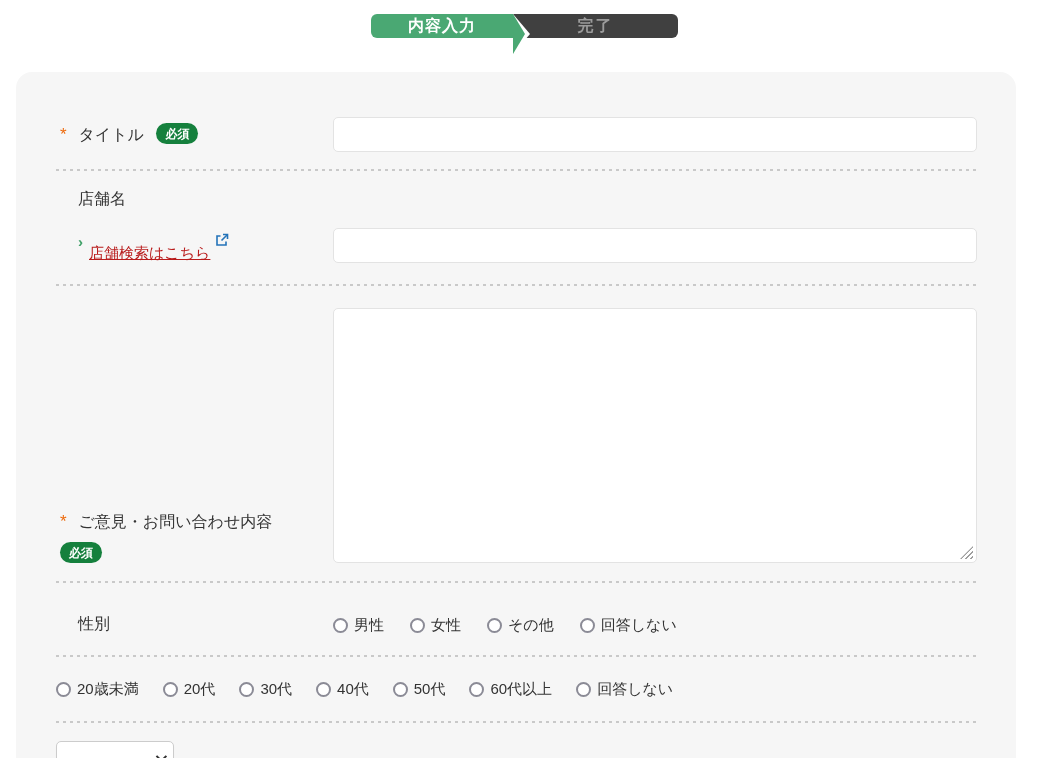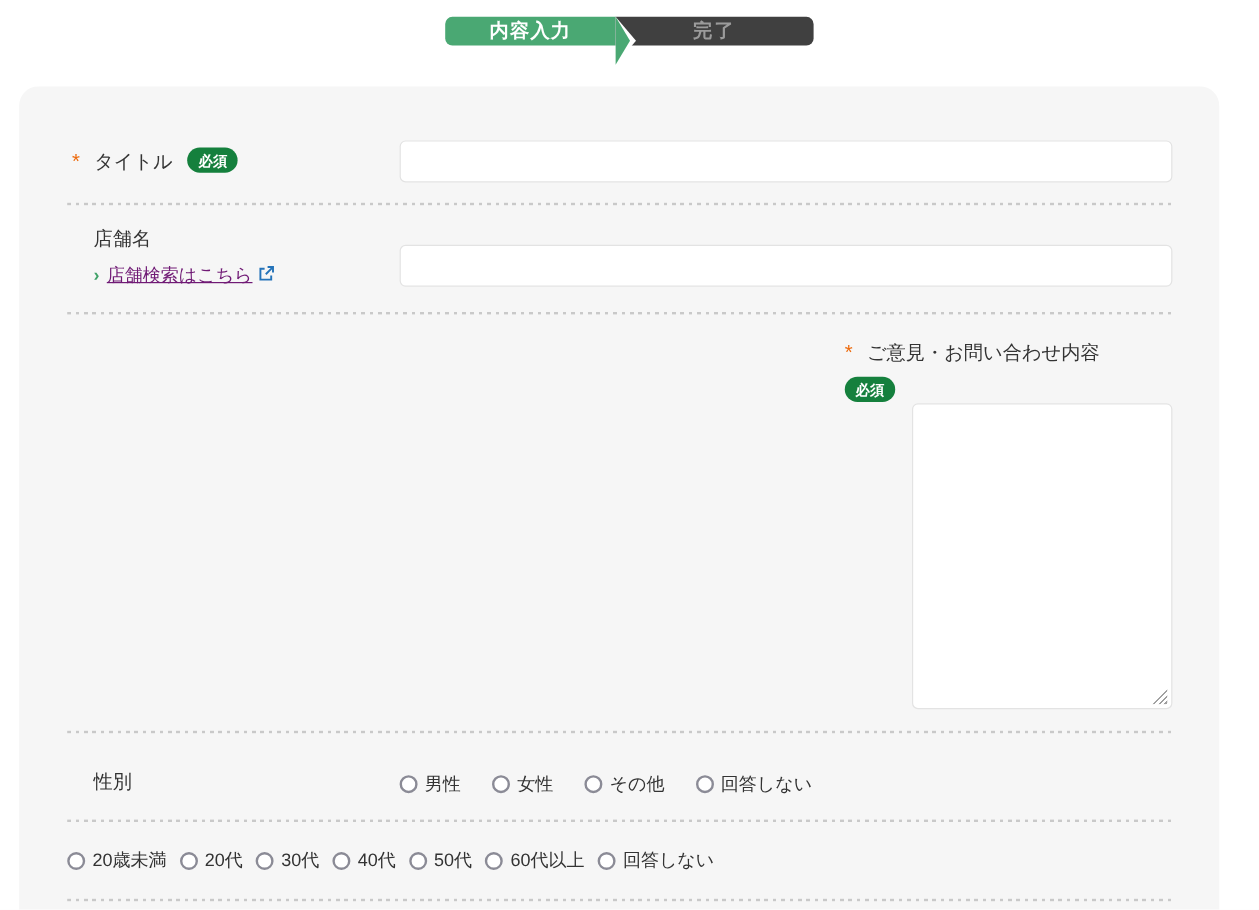--- a/index.html
+++ b/index.html
@@ -37,51 +37,51 @@
     vertical-align:2px; }
   .badge.inline { margin-left:8px; }
   .badge-line { margin-top:9px; }
 
   .text-input { width:100%; height:35px; background:#fff; border:1px solid #e3e3e3;
     border-radius:5px; font-size:15px; padding:0 10px; outline:none;
     font-family:inherit; }
 
   .store-link-line { margin-top:10px; font-size:15px; display:flex; align-items:center; }
   .link-chevron { color:#40a168; font-weight:bold; margin-right:6px; font-size:15px; }
-  .store-link { color:#701a75; text-decoration:underline; cursor:pointer; }
+  .store-link { color:#b91c1c; text-decoration:underline; cursor:pointer;margin-top:24px; }
   .ext-icon { margin-left:5px; display:inline-block; }
 
   .textarea-wrap { position:relative; }
   .big-textarea { width:100%; height:255px; background:#fff; border:1px solid #e3e3e3;
     border-radius:5px; font-size:15px; padding:8px 10px; resize:none; outline:none;
     font-family:inherit; display:block; }
   .resize-handle { position:absolute; right:4px; bottom:4px; width:13px; height:13px;
     background:repeating-linear-gradient(135deg, transparent 0 2px, #9e9e9e 2px 3.5px);
     clip-path:polygon(100% 0, 100% 100%, 0 100%); pointer-events:none; }
 
   .radio-group { display:flex; align-items:center; font-size:15px; }
   .radio-group.wide { gap:26px;margin-top:12px; }
-  .radio-group.tight { gap:11px;text-align:right; }
+  .radio-group.tight { gap:24px;text-align:right; }
   .radio-option { display:flex; align-items:center; cursor:pointer; }
   .radio-circle { width:15px; height:15px; border:2px solid #8b8b96; border-radius:50%;
     background:#fff; margin-right:6px; flex-shrink:0; }
 
   .select-box { position:relative; width:118px; height:31px; background:#fff;
     border:1px solid #ccc; border-radius:5px; cursor:pointer; font-size:14px;
     display:flex; align-items:center; padding:0 26px 0 10px;
     box-shadow:0 1px 1px rgba(0,0,0,0.04); }
   .select-chevron { position:absolute; right:9px; top:12px; width:8px; height:8px;
     border-right:2px solid #333; border-bottom:2px solid #333;
     transform:rotate(45deg) translateY(-2px); }
 
   
   .row.r-title   { padding:23px 0 17px; align-items:center; }
   .row.r-store   { padding:18px 0 21px; }
   .row.r-store .row-field { padding-top:4px; }
-  .row.r-inquiry { padding:22px 0 18px;flex-direction:column; }
+  .row.r-inquiry { padding:22px 0 18px; }
   .row.r-gender  { padding:21px 0 20px; }
   .row.r-age     { padding:23px 0 22px; align-items:center; }
   .row.r-reply   { padding:18px 0 15px; align-items:center; }
 </style>
 </head>
 <body>
 
 <div class="stepper">
   <div class="step-active">内容入力</div>
   <div class="step-next">

